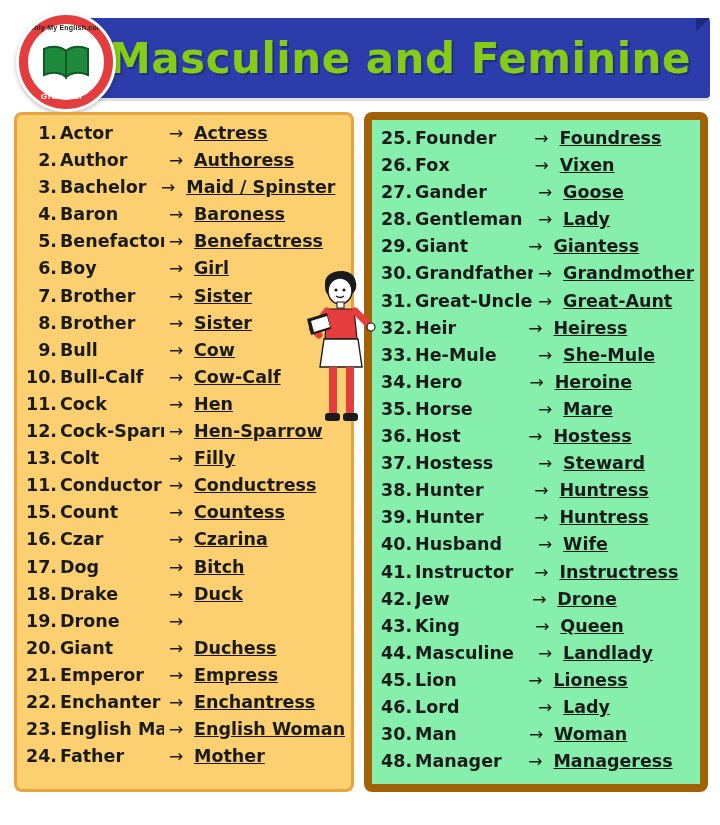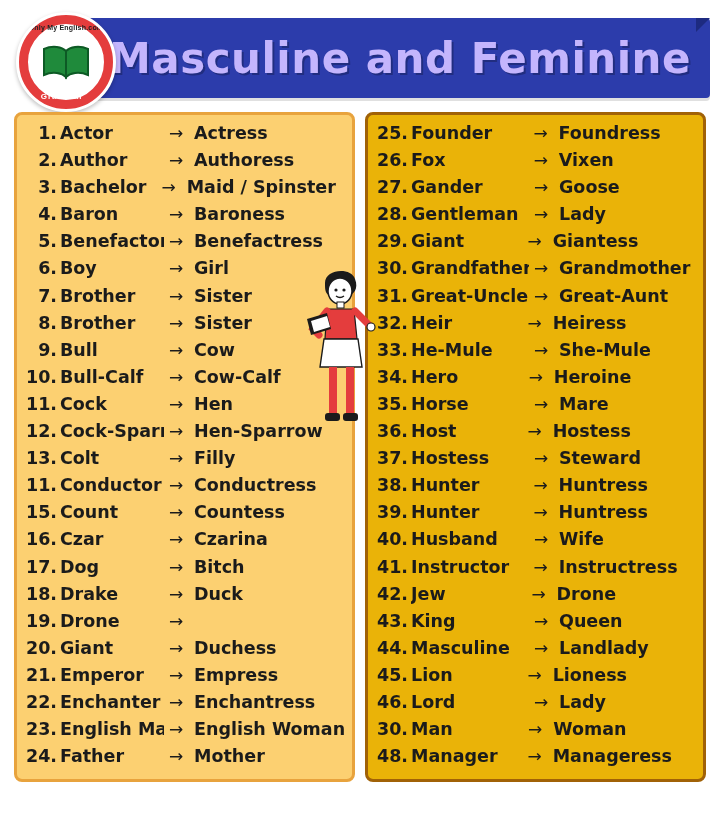--- a/index.html
+++ b/index.html
@@ -51,21 +51,21 @@
     border-top: 14px solid #1d2a80;
     border-right: 14px solid transparent;
   }
   .banner-title {
     position: absolute;
     left: 0;
     right: 0;
     top: 50%;
     transform: translateY(-50%);
     text-align: center;
-    color: #c4b5fd;
+    color: #84cc16;
     font-size: 42px;
     font-weight: bold;
     letter-spacing: 0.5px;
     font-family: "DejaVu Sans", sans-serif;
     text-shadow: 2px 2px 0 rgba(0,0,0,0.25);
     padding-left: 36px;
     box-sizing: border-box;
   }
 
   .logo {
@@ -132,22 +132,22 @@
     flex: 1 1 50%;
     border-radius: 8px;
     padding: 8px 6px 6px 6px;
     box-sizing: border-box;
   }
   .col-left {
     background: #fcd071;
     border: 3px solid #e8a33d;
   }
   .col-right {
-    background: #eab308;
-    border: 3px solid #a16207;
+    background: #86efac;
+    border: 8px solid #a16207;
   }
   .row {
     display: flex;
     align-items: baseline;
     height: 27.1px;
     font-size: 17.5px;
     font-weight: bold;
     color: #1b1b1b;
     font-family: "DejaVu Sans", sans-serif;
   }
@@ -166,20 +166,21 @@
     flex: 0 0 24px;
     text-align: center;
     font-weight: normal;
     font-size: 17px;
   }
   .fem {
     flex: 1 1 auto;
     padding-left: 6px;
     white-space: nowrap;
     overflow: hidden;
+    text-decoration: underline;
   }
   .col-left .masc { max-width: 104px; }
   .col-right .masc { max-width: 118px; }
 
   
   .mascot {
     position: absolute;
     left: 297px;
     top: 155px;
     width: 74px;

